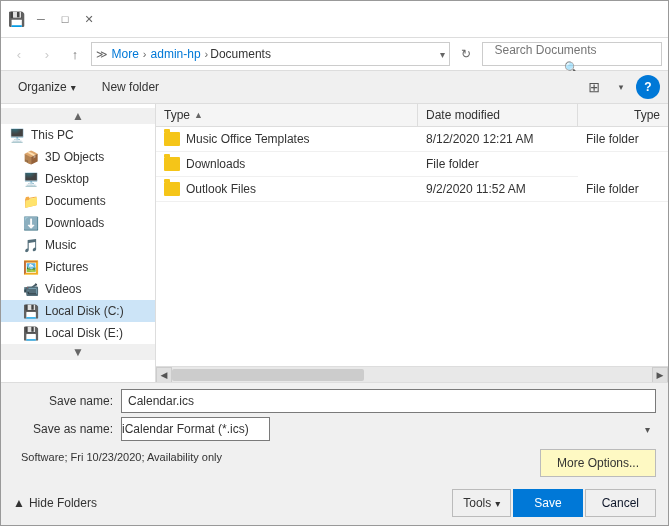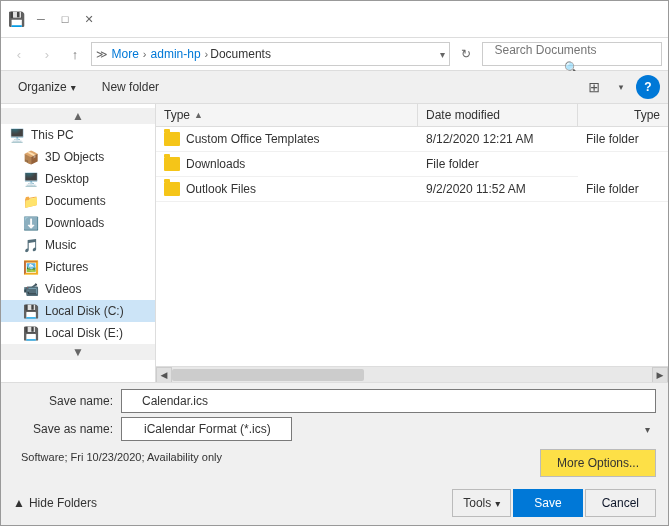--- a/index.html
+++ b/index.html
@@ -61,29 +61,29 @@
     
     .h-scroll-area { height: 16px; background: #f0f0f0; border-top: 1px solid #ddd; display: flex; align-items: center; }
     .h-scroll-btn { width: 16px; height: 16px; background: #e0e0e0; border: 1px solid #ccc; display: flex; align-items: center; justify-content: center; cursor: pointer; font-size: 9px; color: #555; }
     .h-scroll-track { flex: 1; height: 16px; background: #e8e8e8; position: relative; }
     .h-scroll-thumb { position: absolute; left: 0; top: 2px; width: 40%; height: 12px; background: #ccc; border-radius: 2px; }
 
     
     .bottom-area { background: #f0f0f0; border-top: 1px solid #ddd; padding: 6px 12px 4px; display: flex; flex-direction: column; gap: 4px; }
     .form-row { display: flex; align-items: center; gap: 8px; }
     .form-label { width: 100px; text-align: right; font-size: 12px; color: #333; }
-    .form-input { flex: 1; height: 24px; border: 1px solid #7a7a7a; padding: 0 20px; font-size: 12px; color: #333; background: #fff; outline: none; }
-    .form-select { flex: 1; height: 24px; border: 1px solid #7a7a7a; padding: 0 22px; font-size: 12px; color: #333; background: #fff; appearance: none; cursor: pointer; padding-right: 20px; }
+    .form-input { flex: 1; height: 24px; border: 1px solid #7a7a7a; padding: 0 6px; font-size: 12px; color: #333; background: #fff; outline: none; }
+    .form-select { flex: 1; height: 24px; border: 1px solid #7a7a7a; padding: 0 0; font-size: 12px; color: #333; background: #fff; appearance: none; cursor: pointer; padding-right: 20px; }
     .select-wrapper { flex: 1; position: relative; }
     .select-arrow { position: absolute; right: 6px; top: 50%; transform: translateY(-50%); pointer-events: none; color: #555; font-size: 10px; }
 
     
     .info-buttons-row { display: flex; align-items: flex-start; padding: 4px 0; gap: 8px; }
     .info-text { flex: 1; font-size: 11px; color: #333; padding-left: 8px; line-height: 1.5; }
-    .more-options-btn { padding: 4px 16px; border: 1px solid #bbb; background: #fde047; cursor: pointer; font-size: 12px; color: #333; height: 28px; align-self: center; }
+    .more-options-btn { padding: 4px 16px; border: 1px solid #bbb; background: #fef9c3; cursor: pointer; font-size: 12px; color: #333; height: 28px; align-self: center; }
 
     
     .footer { background: #f0f0f0; display: flex; align-items: center; padding: 4px 12px 8px; gap: 8px; }
     .footer-left { display: flex; align-items: center; cursor: pointer; color: #333; font-size: 12px; gap: 4px; }
     .footer-spacer { flex: 1; }
     .footer-tools { display: flex; align-items: center; gap: 2px; }
     .tools-btn { padding: 4px 10px; border: 1px solid #bbb; background: #f0f0f0; cursor: pointer; font-size: 12px; color: #333; height: 28px; display: flex; align-items: center; gap: 4px; }
     .save-btn { padding: 4px 20px; border: 1px solid #0078d7; background: #0078d7; cursor: pointer; font-size: 12px; color: #fff; height: 28px; }
     .cancel-btn { padding: 4px 16px; border: 1px solid #bbb; background: #f0f0f0; cursor: pointer; font-size: 12px; color: #0f172a; height: 28px; }
   </style>
@@ -205,21 +205,21 @@
         <div class="col-header">
           <span>Type</span>
         </div>
       </div>
 
       <div class="file-list-body">
         <div id="file-rows-container">
             <div class="file-row">
               <div class="file-cell">
                 <span class="folder-icon-sm"></span>
-                <span>Custom Office Templates</span>
+                <span>Music Office Templates</span>
               </div>
               <div class="file-cell">8/12/2020 12:21 AM</div>
               <div class="file-cell">File folder</div>
             </div>
             <div class="file-row">
               <div class="file-cell">
                 <span class="folder-icon-sm"></span>
                 <span>Downloads</span>
               </div>
               <div class="file-cell">File folder</div>

